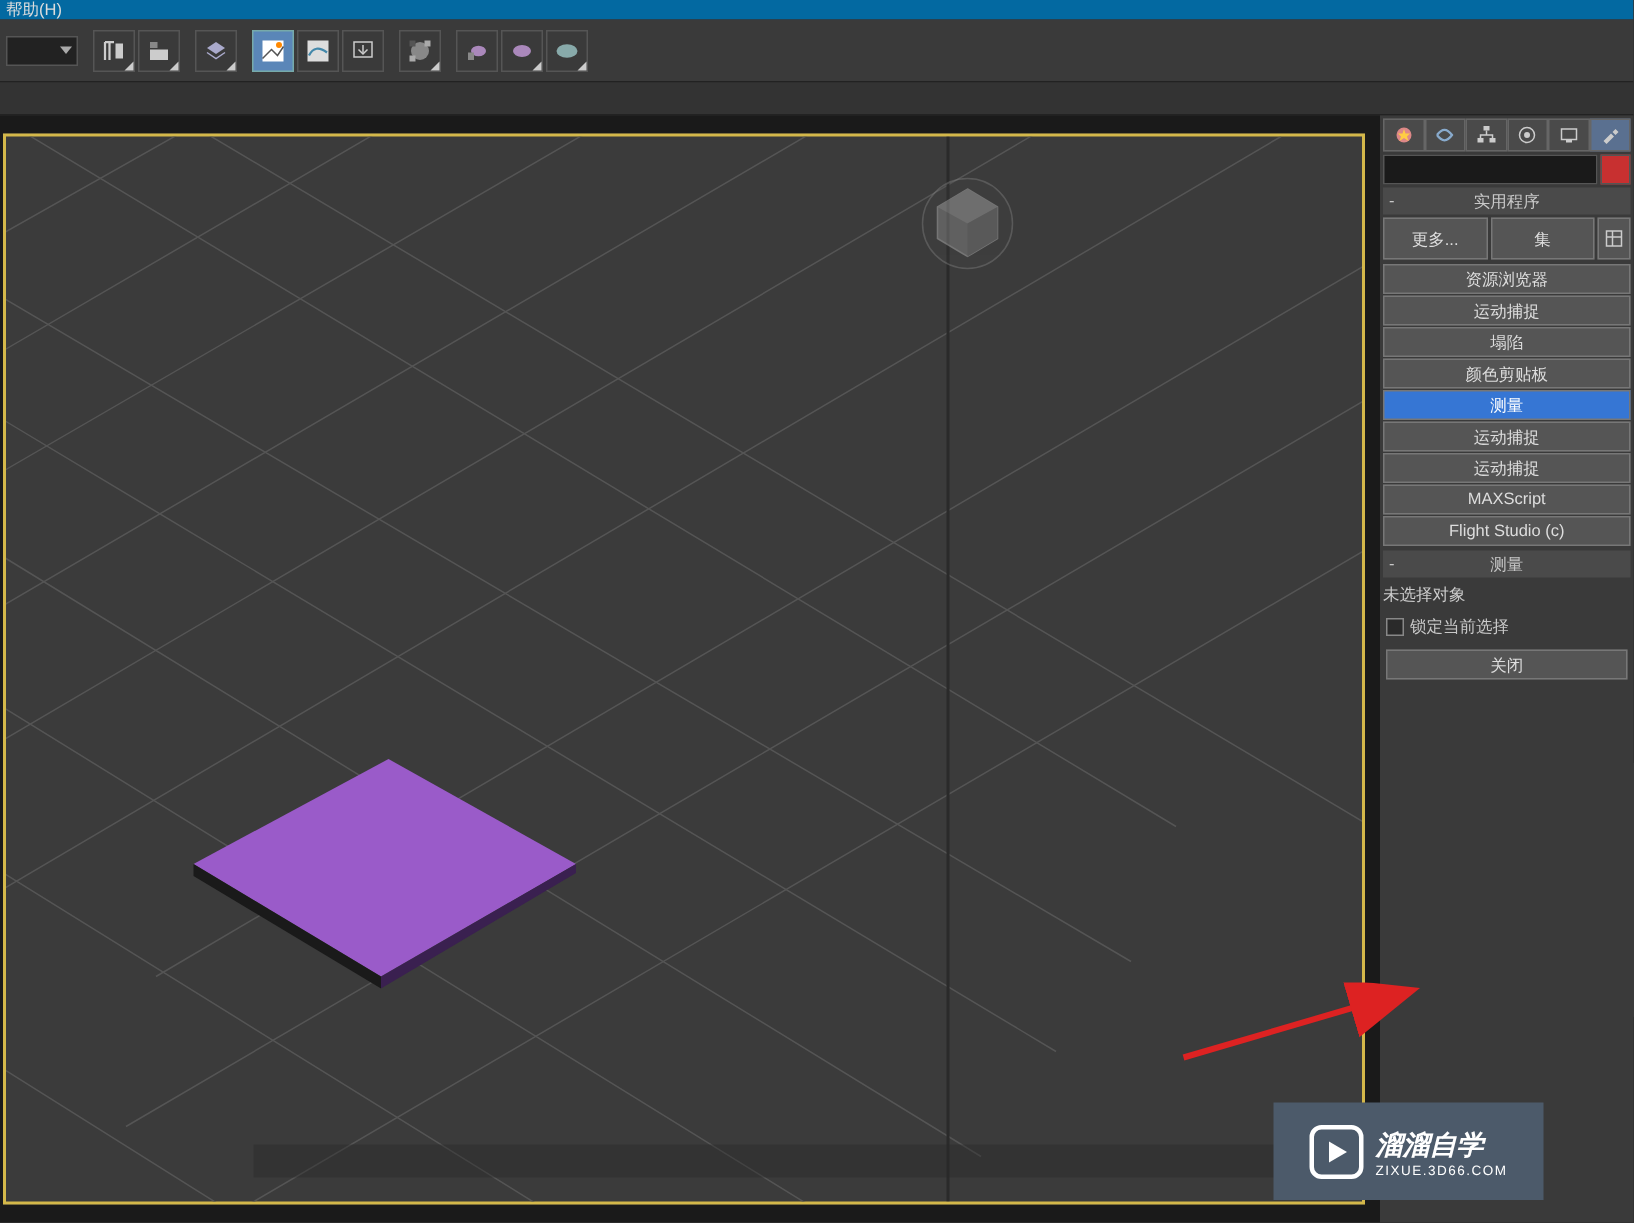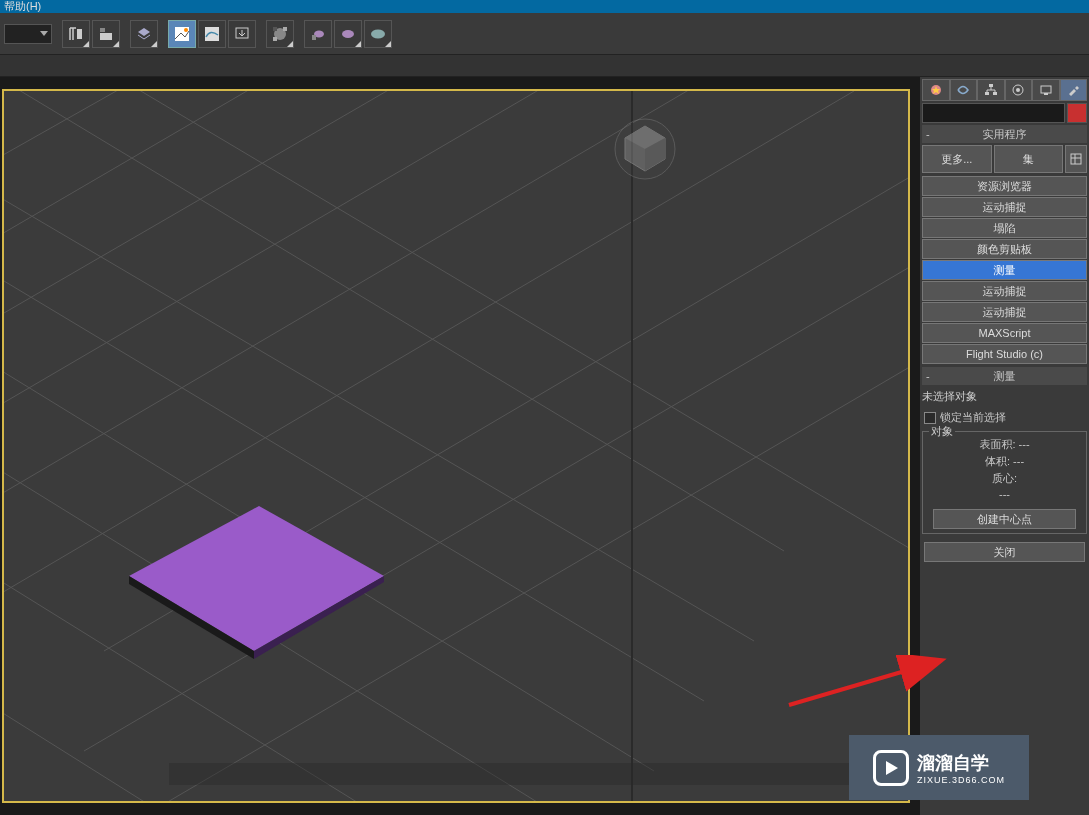--- a/index.html
+++ b/index.html
@@ -51,21 +51,21 @@
   .kv { font-size:11px; text-align:center; padding:1px 0; }
   .kv-left { font-size:11px; padding:1px 4px; }
   .chk-row { display:flex; align-items:center; justify-content:flex-start; gap:4px; font-size:11px; padding:2px; }
   .chkbox { width:12px; height:12px; border:1px solid #888; background:#2a2a2a; }
   
   .arrow { position:absolute; bottom:100px; right:130px; z-index:50; }
   
   .watermark { position:absolute; bottom:15px; right:60px; width:180px; height:65px; background:#4c5a6a; display:flex; align-items:center; justify-content:center; gap:8px; z-index:40; }
   .play-icon { width:36px; height:36px; border:3px solid #fff; border-radius:8px; display:flex; align-items:center; justify-content:center; }
   .wm-text { color:#fff; }
-  .wm-text .t1 { font-size:18px; font-weight:bold; }
+  .wm-text .t1 { font-size:18px; font-weight:bold;font-style:italic; }
   .wm-text .t2 { font-size:9px; letter-spacing:1px; }
   
   .footer-strip { position:absolute; bottom:30px; right:175px; height:22px; width:745px; background:rgba(40,40,40,0.4); }
 </style>
 </head>
 <body>
 
 <div class="menu-bar">
   <span>帮助(H)</span>
 </div>
@@ -260,29 +260,20 @@
 
     <div class="rollout-header">
       <span class="minus">-</span>
       <span>测量</span>
     </div>
     <div class="info-line">未选择对象</div>
     <div class="chk-row">
       <div class="chkbox"></div>
       <span>锁定当前选择</span>
     </div>
-    <div class="fieldset">
-      <span class="fieldset-label">对象</span>
-      <div class="kv">表面积: ---</div>
-      <div class="kv">体积: ---</div>
-      <div class="kv">质心:</div>
-      <div class="kv">---</div>
-      <div style="height:6px"></div>
-      <div class="list-btn" style="margin:2px 8px">创建中心点</div>
-    </div>
     <div class="list-btn" style="margin:4px 2px">关闭</div>
   </div>
 </div>
 
 <svg class="arrow" width="180" height="60">
   <defs>
       <marker id="ah" markerWidth="12" markerHeight="12" refX="10" refY="5" orient="auto">
         <polygon points="0,0 12,5 0,10" fill="#d22"></polygon>
       </marker>
     </defs>

